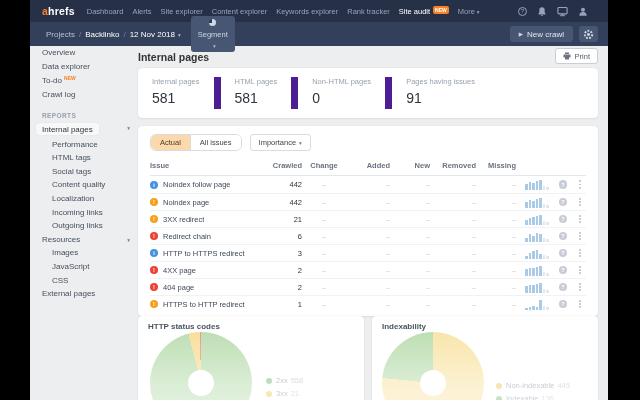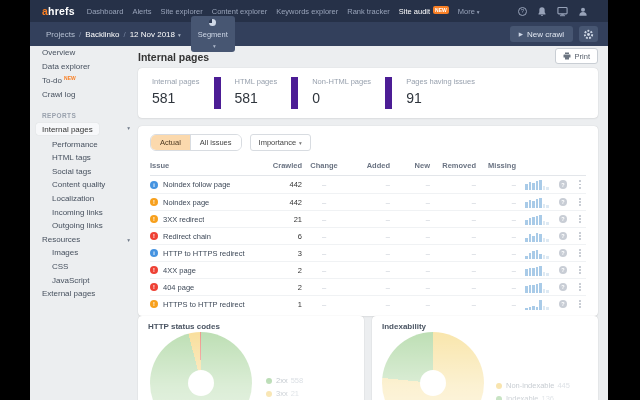--- a/index.html
+++ b/index.html
@@ -208,23 +208,23 @@
 
   <div class="side-item"><span>Outgoing links</span></div>
 </div>
       <div class="side-parent">
         <span>Resources</span>
         <span class="side-caret">▾</span>
       </div>
       <div class="side-sub" id="resource-items">
   <div class="side-item"><span>Images</span></div>
 
+  <div class="side-item"><span>JavaScript</span></div>
+
   <div class="side-item"><span>CSS</span></div>
-
-  <div class="side-item"><span>JavaScript</span></div>
 </div>
       <div class="side-item">External pages</div>
     </div>
 
     <div class="main">
       <div class="main-titlerow">
         <div class="main-title">Internal pages</div>
         <div class="print-btn">
           <svg width="8" height="8" viewBox="0 0 16 16">
               <path fill="#6b7480" d="M4 1h8v3H4V1zM2 5h12a1 1 0 0 1 1 1v5h-3v4H4v-4H1V6a1 1 0 0 1 1-1zm3 6h6v3H5v-3z"></path>

